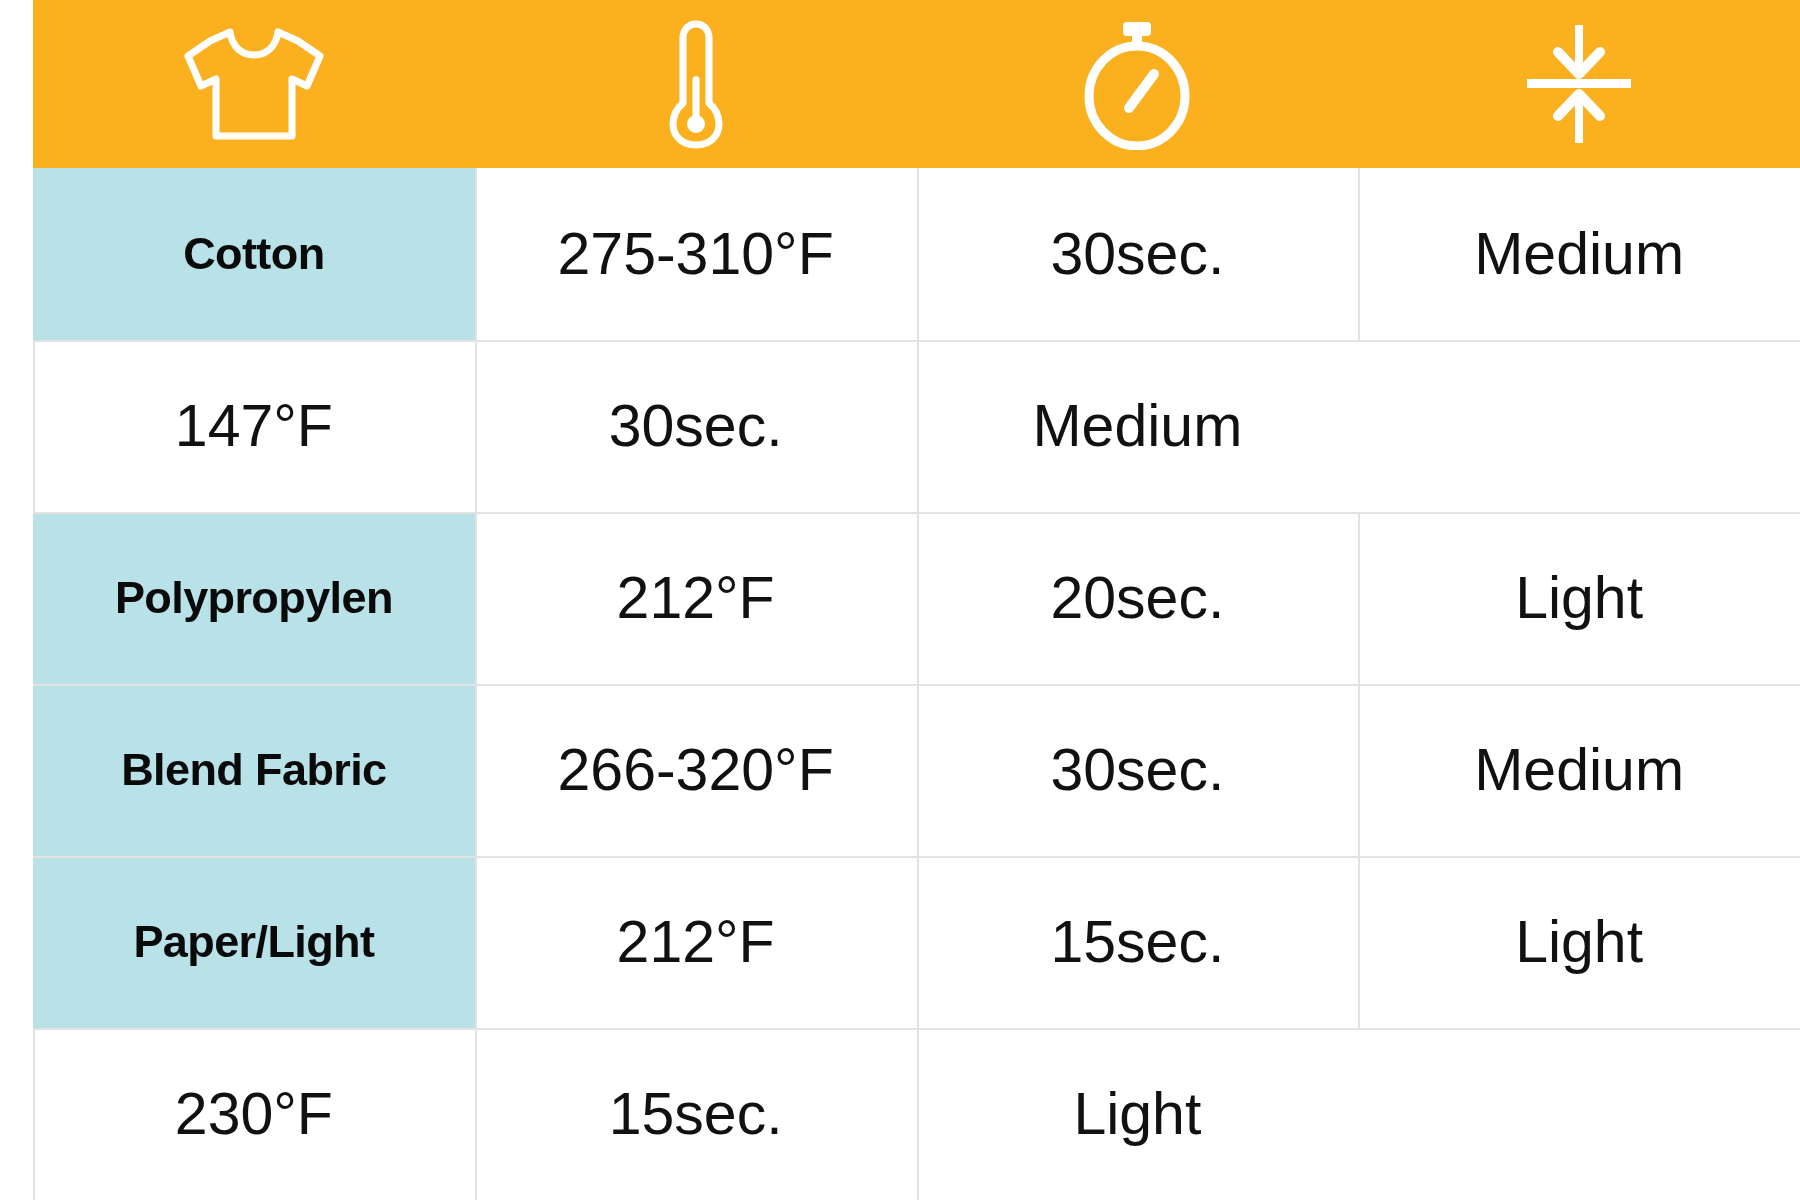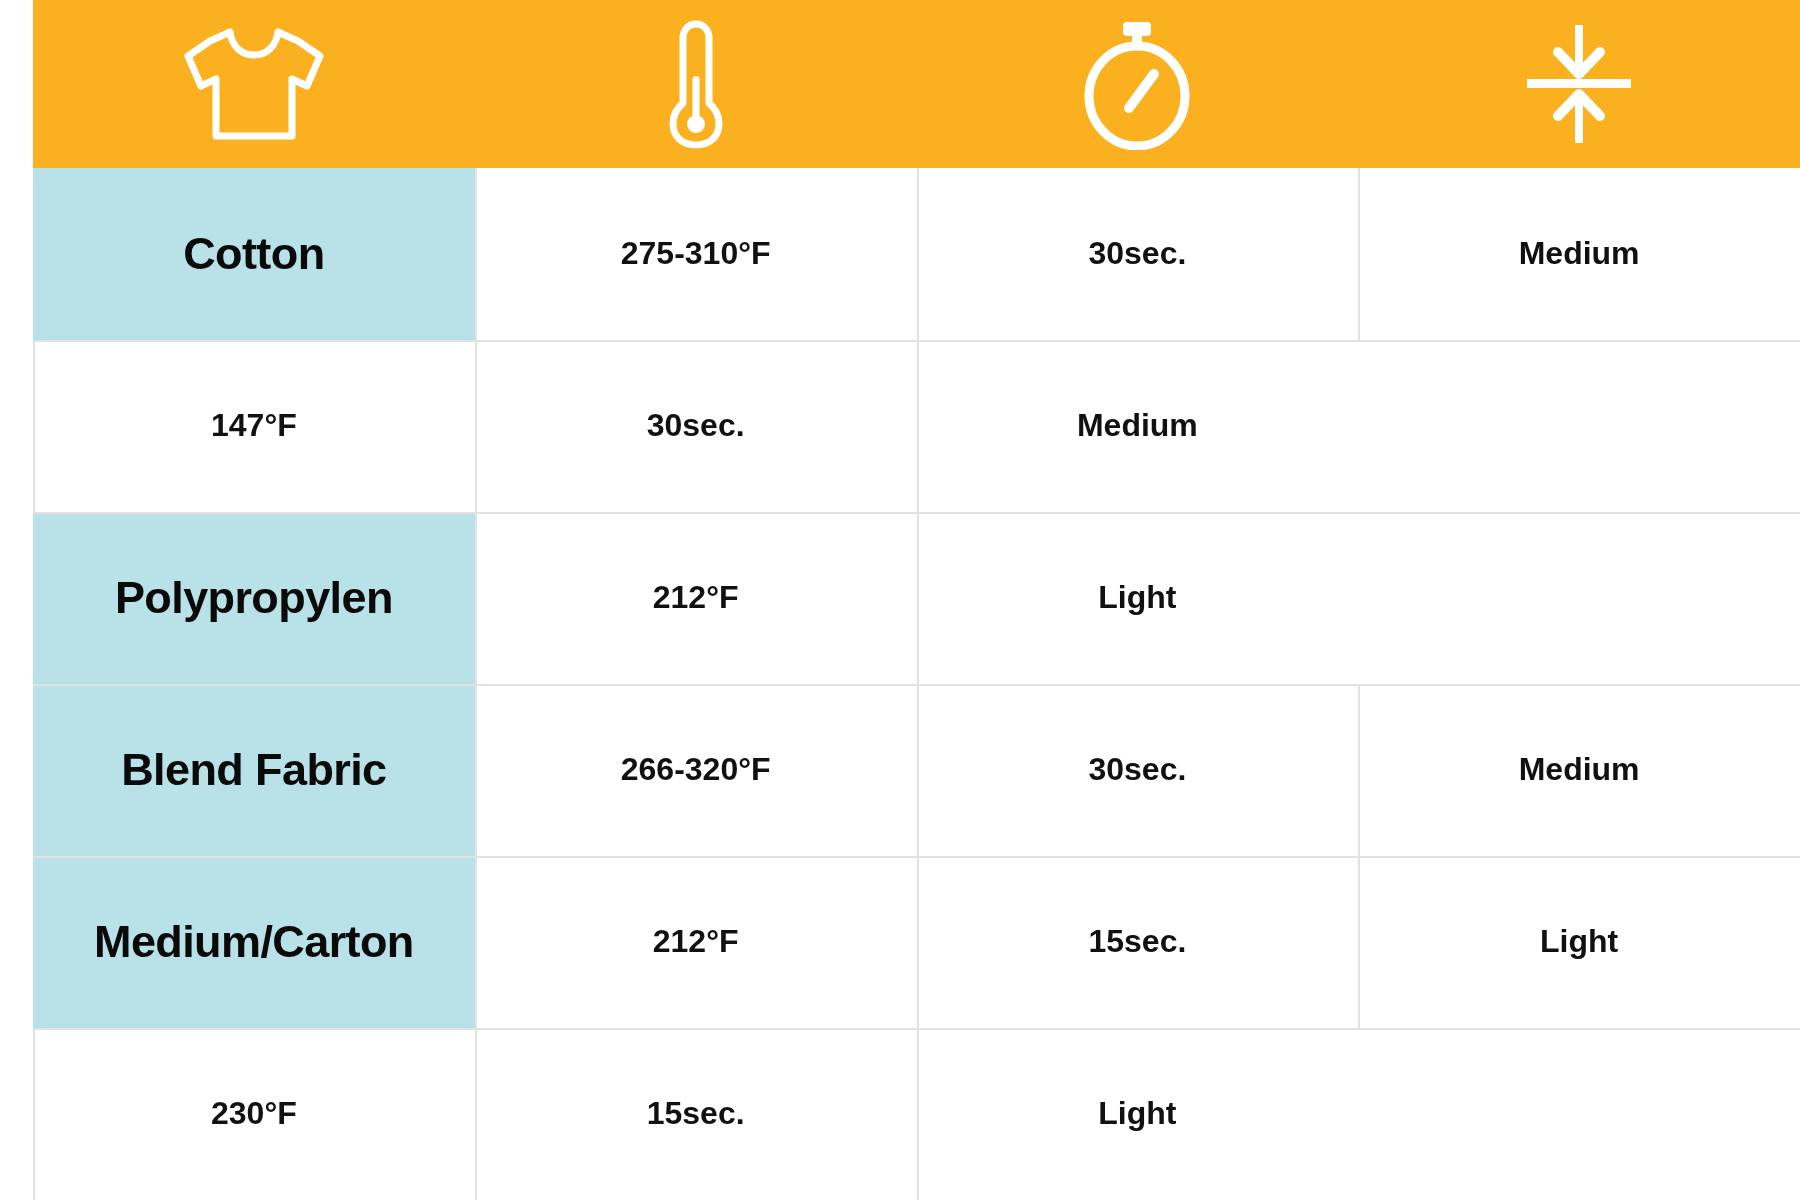--- a/index.html
+++ b/index.html
@@ -88,22 +88,22 @@
   .material-label {
     font-weight: 700;
     font-size: 45px;
     color: #0a0a0a;
     letter-spacing: -0.6px;
     text-align: center;
     line-height: 1.1;
     white-space: nowrap;
   }
   .value-label {
-    font-weight: 700;
-    font-size: 32px;
+    font-weight: 400;
+    font-size: 59px;
     color: #111111;
     text-align: center;
     line-height: 1.1;
     white-space: nowrap;
   }
 </style>
 </head>
 <body>
 
 <div class="sheet">
@@ -185,20 +185,23 @@
     </div>
 
     <div class="row">
       <div class="cell material">
         <span class="material-label">Polypropylen</span>
       </div>
       <div class="cell sep">
         <span class="value-label">212°F</span>
       </div>
       <div class="cell sep">
+        <span class="value-label">20sec.</span>
+      </div>
+      <div class="cell sep">
         <span class="value-label">Light</span>
       </div>
     </div>
 
     <div class="row">
       <div class="cell material">
         <span class="material-label">Blend Fabric</span>
       </div>
       <div class="cell sep">
         <span class="value-label">266-320°F</span>
@@ -206,21 +209,21 @@
       <div class="cell sep">
         <span class="value-label">30sec.</span>
       </div>
       <div class="cell sep">
         <span class="value-label">Medium</span>
       </div>
     </div>
 
     <div class="row">
       <div class="cell material">
-        <span class="material-label">Medium/Carton</span>
+        <span class="material-label">Paper/Light</span>
       </div>
       <div class="cell sep">
         <span class="value-label">212°F</span>
       </div>
       <div class="cell sep">
         <span class="value-label">15sec.</span>
       </div>
       <div class="cell sep">
         <span class="value-label">Light</span>
       </div>

